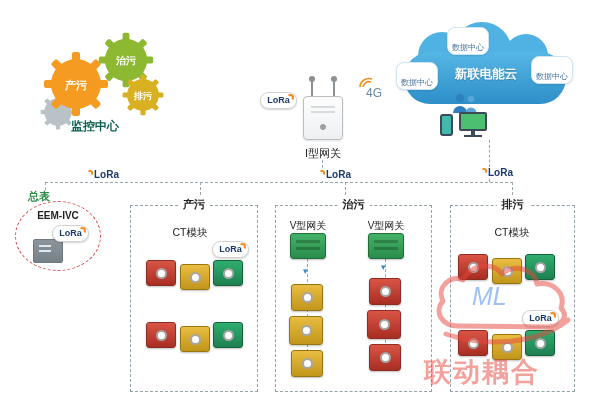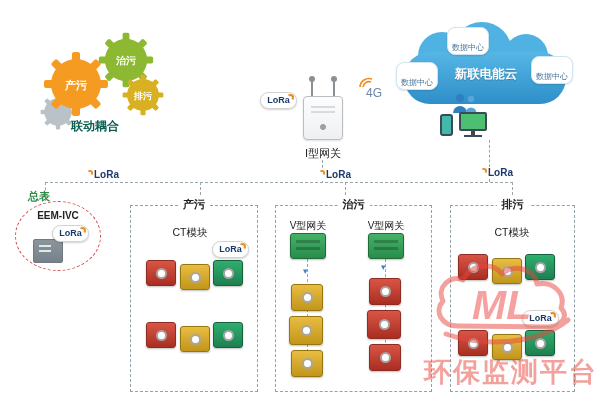--- a/index.html
+++ b/index.html
@@ -60,21 +60,21 @@
   .phone{position:absolute;left:440px;top:114px;width:13px;height:22px;border:2px solid #3b4a57;
     border-radius:3px;background:#43b9ab;z-index:5}
   .monitor{position:absolute;left:459px;top:112px;width:28px;height:19px;border:2px solid #3b4a57;
     border-radius:2px;background:#4cc070;z-index:5}
   .mon-stand{position:absolute;left:471px;top:131px;width:4px;height:4px;background:#3b4a57;z-index:5}
   .mon-base{position:absolute;left:464px;top:135px;width:18px;height:2px;background:#3b4a57;z-index:5}
   .barrow{position:absolute;color:#3a87c8;font-size:9px;line-height:9px;z-index:4}
   .wm{position:absolute;left:420px;top:260px;width:178px;height:142px;opacity:.5;z-index:40;pointer-events:none}
   .wm-text{position:absolute;left:4px;top:94px;font-size:27px;font-weight:bold;color:#e8453c;
     letter-spacing:2px;white-space:nowrap}
-  .wm-ml{position:absolute;left:52px;top:22px;font-size:41px;font-weight:bold;font-style:italic;color:#ef4444}
+  .wm-ml{position:absolute;left:52px;top:22px;font-size:25px;font-weight:normal;font-style:italic;color:#3b82f6}
   .g4{position:absolute;left:366px;top:86px;font-size:12px;font-weight:normal;color:#6a87a5;z-index:4}
 </style>
 </head>
 <body>
 
 <div id="stage">
 
   <div>
     <svg class="abs" style="left:40px;top:94px" width="36" height="36" viewBox="-33 -33 66 66">
       <g fill="#b9c2c7">
@@ -124,21 +124,21 @@
         <rect x="-4" y="-32" width="8" height="11" rx="2" transform="rotate(180)"></rect>
         <rect x="-4" y="-32" width="8" height="11" rx="2" transform="rotate(225)"></rect>
         <rect x="-4" y="-32" width="8" height="11" rx="2" transform="rotate(270)"></rect>
         <rect x="-4" y="-32" width="8" height="11" rx="2" transform="rotate(315)"></rect>
         <circle r="25"></circle>
       </g>
     </svg>
     <span class="gear-label" style="left:56px;top:78px;width:40px;font-size:11px">产污</span>
     <span class="gear-label" style="left:106px;top:54px;width:40px;font-size:10px">治污</span>
     <span class="gear-label" style="left:123px;top:90px;width:40px;font-size:9px">排污</span>
-    <div class="lbl" style="left:55px;top:118px;width:80px;font-size:12px;font-weight:bold;color:#0a5f52">联动耦合</div>
+    <div class="lbl" style="left:55px;top:118px;width:80px;font-size:12px;font-weight:bold;color:#0a5f52">监控中心</div>
   </div>
 
   <div>
     <div class="ant" style="left:311px;top:81px"></div>
     <div class="ant" style="left:333px;top:81px"></div>
     <div class="igw"></div>
     <div class="lora" style="left:260px;top:92px">
       <i class="arc"></i>
       <b>LoRa</b>
     </div>
@@ -283,16 +283,16 @@
   <div class="ct green" style="left:525px;top:330px">
       <i class="hole"></i>
     </div>
 
   <div class="wm">
     <svg class="abs" style="left:8px;top:0" width="154" height="88" viewBox="0 0 154 88">
       <path d="M30,66 C13,66 6,51 15,41 C8,27 23,14 35,20 C42,5 64,1 74,14 C86,3 107,9 109,24 C126,21 138,34 133,48 C142,58 131,67 120,67 Z" fill="none" stroke="#e8453c" stroke-width="5" stroke-linejoin="round"></path>
       <path d="M18,74 C58,88 110,84 140,60" fill="none" stroke="#e8453c" stroke-width="5" stroke-linecap="round"></path>
     </svg>
     <div class="wm-ml">ML</div>
-    <div class="wm-text">环保监测平台</div>
+    <div class="wm-text">联动耦合</div>
   </div>
 
 </div>
 
 </body></html>

